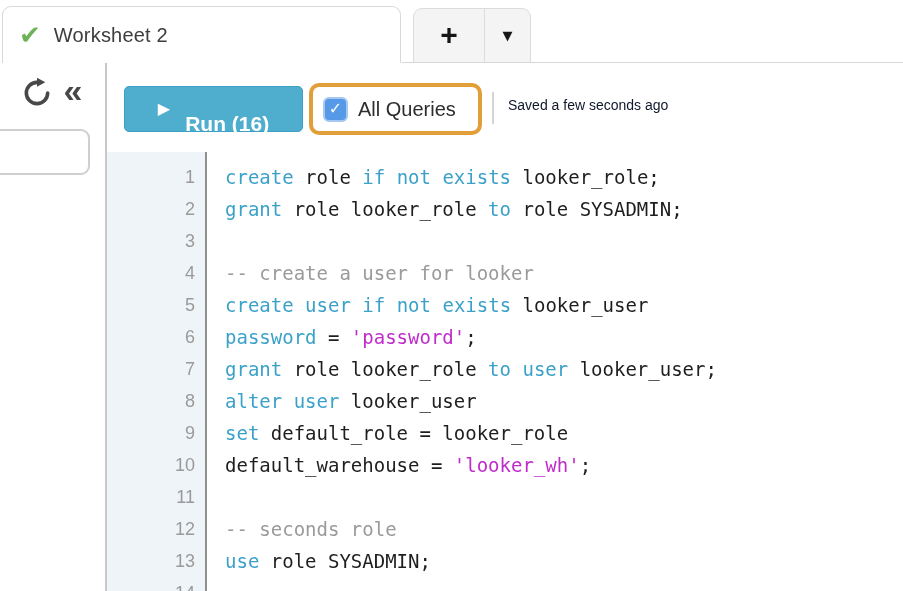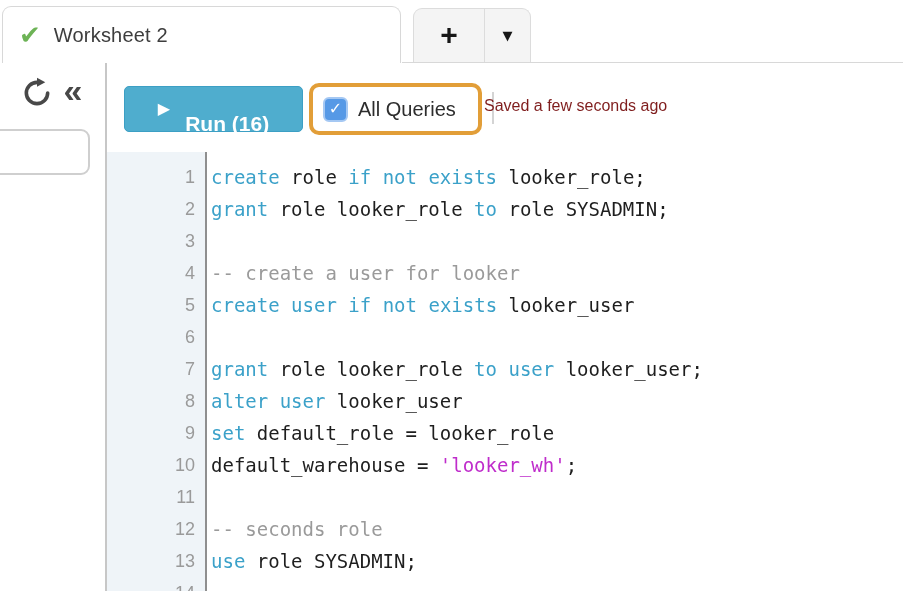--- a/index.html
+++ b/index.html
@@ -84,21 +84,21 @@
     border: 2px solid #a5c8f3;
     border-radius: 6px;
     box-sizing: border-box;
     display: flex; align-items: center; justify-content: center;
     cursor: pointer;
   }
   .aq-checkbox .tick { color: #ffffff; font-size: 16px; font-weight: bold; font-family: "DejaVu Sans", sans-serif; line-height: 1; }
   .aq-label { font-size: 20px; color: #2d2d2d; cursor: pointer; }
 
   .saved-sep { left: 492px; top: 92px; width: 2px; height: 32px; background: #d4d4d4; }
-  .saved-text { left: 484px; top: 97px; font-size: 16px; color: #7f1d1d; }
+  .saved-text { left: 508px; top: 97px; font-size: 14px; color: #0f172a; }
 
   
   .sidebar-box {
     left: -14px; top: 129px; width: 104px; height: 46px;
     background: #ffffff;
     border: 2px solid #cfcfcf;
     border-radius: 9px;
     box-sizing: border-box;
   }
 
@@ -111,21 +111,21 @@
     overflow: hidden;
   }
   .code-line { display: flex; height: 32px; align-items: center; }
   .line-num {
     width: 98px; box-sizing: border-box;
     padding-right: 10px; text-align: right;
     font-size: 18px; color: #9a9a9a;
     flex: none;
   }
   .line-code {
-    padding-left: 6px;
+    padding-left: 20px;
     font-family: "DejaVu Sans Mono", monospace;
     font-size: 19px; color: #1e1e1e;
     white-space: pre;
   }
   .tk-kw { color: #3ba1c9; }
   .tk-pl { color: #1e1e1e; }
   .tk-cm { color: #9a9a9a; text-align: right; }
   .tk-st { color: #bf2ccb; }
 </style>
 </head>
@@ -195,20 +195,21 @@
     <div class="code-line">
       <span class="line-num">4</span>
       <span class="line-code"><span class="tk-cm">-- create a user for looker</span></span>
     </div>
     <div class="code-line">
       <span class="line-num">5</span>
       <span class="line-code"><span class="tk-kw">create</span><span class="tk-pl"> </span><span class="tk-kw">user</span><span class="tk-pl"> </span><span class="tk-kw">if</span><span class="tk-pl"> </span><span class="tk-kw">not</span><span class="tk-pl"> </span><span class="tk-kw">exists</span><span class="tk-pl"> looker_user</span></span>
     </div>
     <div class="code-line">
       <span class="line-num">6</span>
+      <span class="line-code"><span class="tk-kw">password</span><span class="tk-pl"> = </span><span class="tk-st">'password'</span><span class="tk-pl">;</span></span>
     </div>
     <div class="code-line">
       <span class="line-num">7</span>
       <span class="line-code"><span class="tk-kw">grant</span><span class="tk-pl"> role looker_role </span><span class="tk-kw">to</span><span class="tk-pl"> </span><span class="tk-kw">user</span><span class="tk-pl"> looker_user;</span></span>
     </div>
     <div class="code-line">
       <span class="line-num">8</span>
       <span class="line-code"><span class="tk-kw">alter</span><span class="tk-pl"> </span><span class="tk-kw">user</span><span class="tk-pl"> looker_user</span></span>
     </div>
     <div class="code-line">

